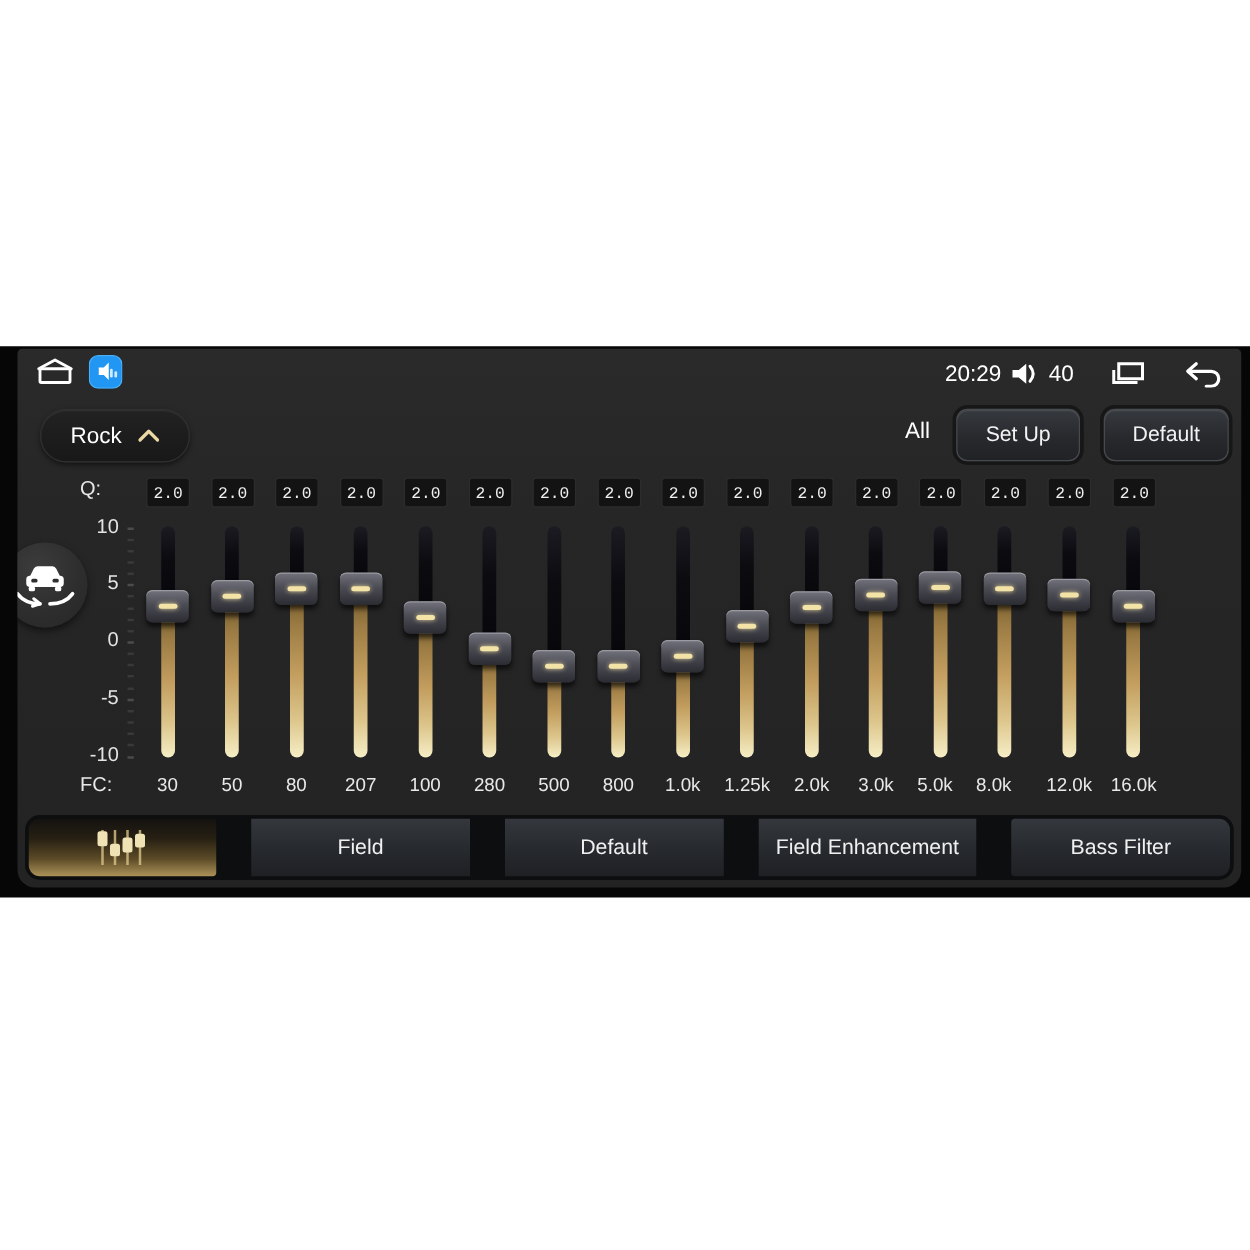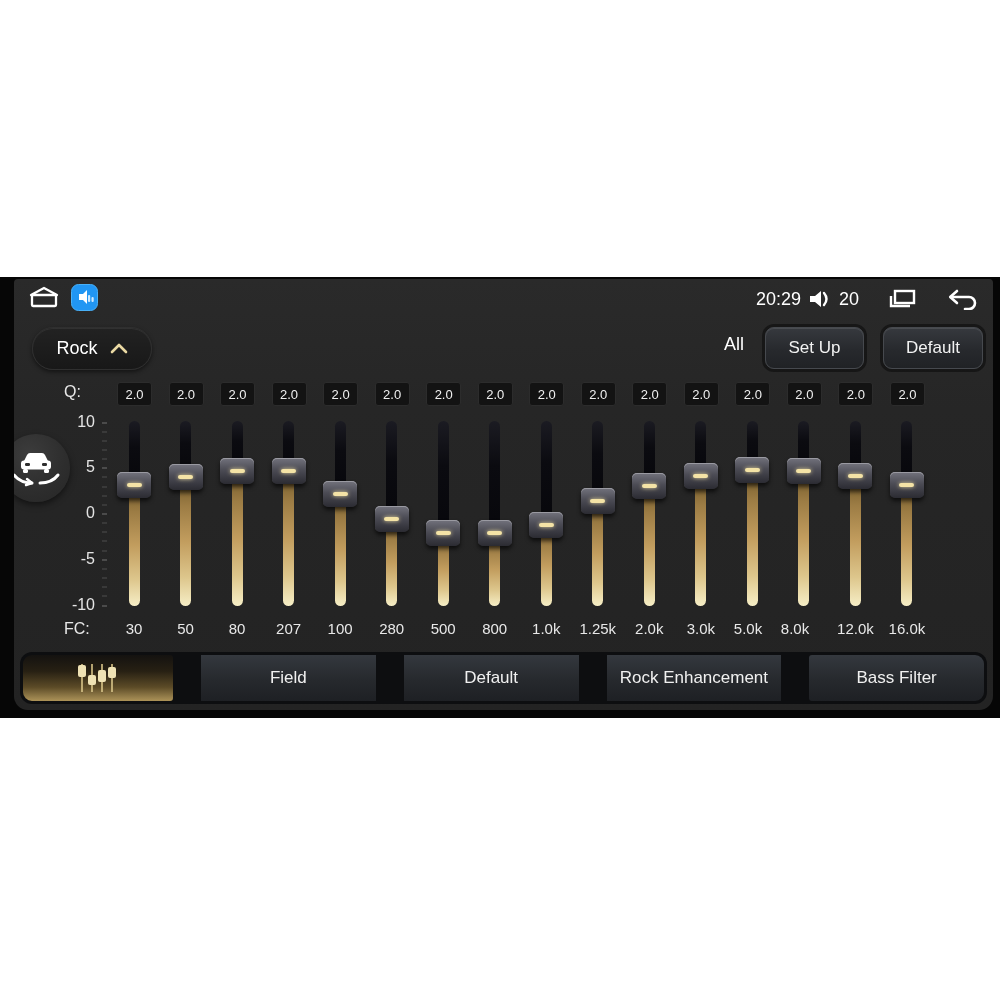--- a/index.html
+++ b/index.html
@@ -25,21 +25,21 @@
     color:#f2f2f2;font-size:17px;display:flex;align-items:center;justify-content:center;cursor:pointer;}
   #setup-btn{left:751px;width:97px;}
   #default-btn{left:869px;width:98px;}
   
   #q-label{position:absolute;left:50px;top:104px;width:26px;text-align:left;color:#e8e8e8;font-size:16px;}
   #fc-label{position:absolute;left:50px;top:341px;width:34px;text-align:left;color:#e8e8e8;font-size:16px;}
   .axis-label{position:absolute;width:44px;text-align:right;color:#e4e4e4;font-size:16px;}
   .axis-tick{position:absolute;width:5px;height:2px;background:#4b4b4b;}
   
   .q-box{position:absolute;width:33px;height:22px;border-radius:3px;background:#131313;border:1px solid #2c2c2c;
-    color:#f0f0f0;font-size:13px;display:flex;align-items:center;justify-content:center;}
+    color:#f0f0f0;font-size:13px;display:flex;align-items:center;justify-content:center;font-family:Liberation Mono, monospace;}
   .track-top{position:absolute;width:11px;border-radius:6px 6px 0 0;
     background:linear-gradient(180deg,#1b1b22 0%,#0b0b10 40%,#07070b 100%);}
   .track-gold{position:absolute;width:11px;border-radius:0 0 6px 6px;
     background:linear-gradient(180deg,#6d5527 0%,#9c7c44 22%,#c29d5e 50%,#ddc68c 78%,#f6eec6 100%);}
   .handle{position:absolute;width:34px;height:26px;border-radius:5px;cursor:pointer;
     background:linear-gradient(180deg,#73737d 0%,#4c4c55 45%,#3a3a42 75%,#2b2b32 100%);
     box-shadow:inset 0 1px 0 #9a9aa2,0 3px 4px rgba(0,0,0,.65);
     display:flex;align-items:center;justify-content:center;}
   .handle .dash{width:15px;height:4px;border-radius:2px;background:#f4e3a6;box-shadow:0 0 4px rgba(244,227,166,.9);}
   .freq-label{position:absolute;width:60px;text-align:center;color:#e8e8e8;font-size:15px;}
@@ -72,21 +72,21 @@
       <rect x="17" y="11" width="2.2" height="7" rx="1" fill="#cfe9ff"></rect>
       <rect x="20.5" y="13" width="2.2" height="5" rx="1" fill="#cfe9ff"></rect>
     </svg>
 
     <div id="time-cluster">
       <span>20:29</span>
       <svg width="24" height="20" viewBox="0 0 24 20">
         <path d="M2 7 h5 l6-5 v16 l-6-5 H2 z" fill="#fff"></path>
         <path d="M16 4 q5 6 0 12" fill="none" stroke="#fff" stroke-width="2.4" stroke-linecap="round"></path>
       </svg>
-      <span>20</span>
+      <span>40</span>
       <span class="gap"></span>
       <svg width="30" height="22" viewBox="0 0 30 22">
         <rect x="8" y="3" width="19" height="12" fill="none" stroke="#fff" stroke-width="2.4"></rect>
         <path d="M4 8 v10 h19" fill="none" stroke="#fff" stroke-width="2.4"></path>
       </svg>
       <span class="gap"></span>
       <svg width="34" height="22" viewBox="0 0 34 22">
         <path d="M6 9 h18 a6 6 0 0 1 0 12 h-4" fill="none" stroke="#fff" stroke-width="2.6" stroke-linecap="round"></path>
         <path d="M12 3 L5.2 9 L12 15" fill="none" stroke="#fff" stroke-width="2.6" stroke-linecap="round" stroke-linejoin="round"></path>
       </svg>
@@ -271,17 +271,17 @@
             <rect x="16" y="3" width="2" height="28" fill="#d8c488" opacity=".8"></rect>
             <rect x="13" y="14" width="8" height="10" rx="2" fill="#efe2b4"></rect>
             <rect x="26" y="3" width="2" height="28" fill="#d8c488" opacity=".8"></rect>
             <rect x="23" y="9" width="8" height="12" rx="2" fill="#efe2b4"></rect>
             <rect x="36" y="3" width="2" height="28" fill="#d8c488" opacity=".8"></rect>
             <rect x="33" y="6" width="8" height="11" rx="2" fill="#efe2b4"></rect>
           </svg>
         </div>
         <div class="tab">Field</div>
         <div class="tab">Default</div>
-        <div class="tab">Rock Enhancement</div>
+        <div class="tab">Field Enhancement</div>
         <div class="tab">Bass Filter</div>
       </div>
   </div>
 </div>
 
 </body></html>

